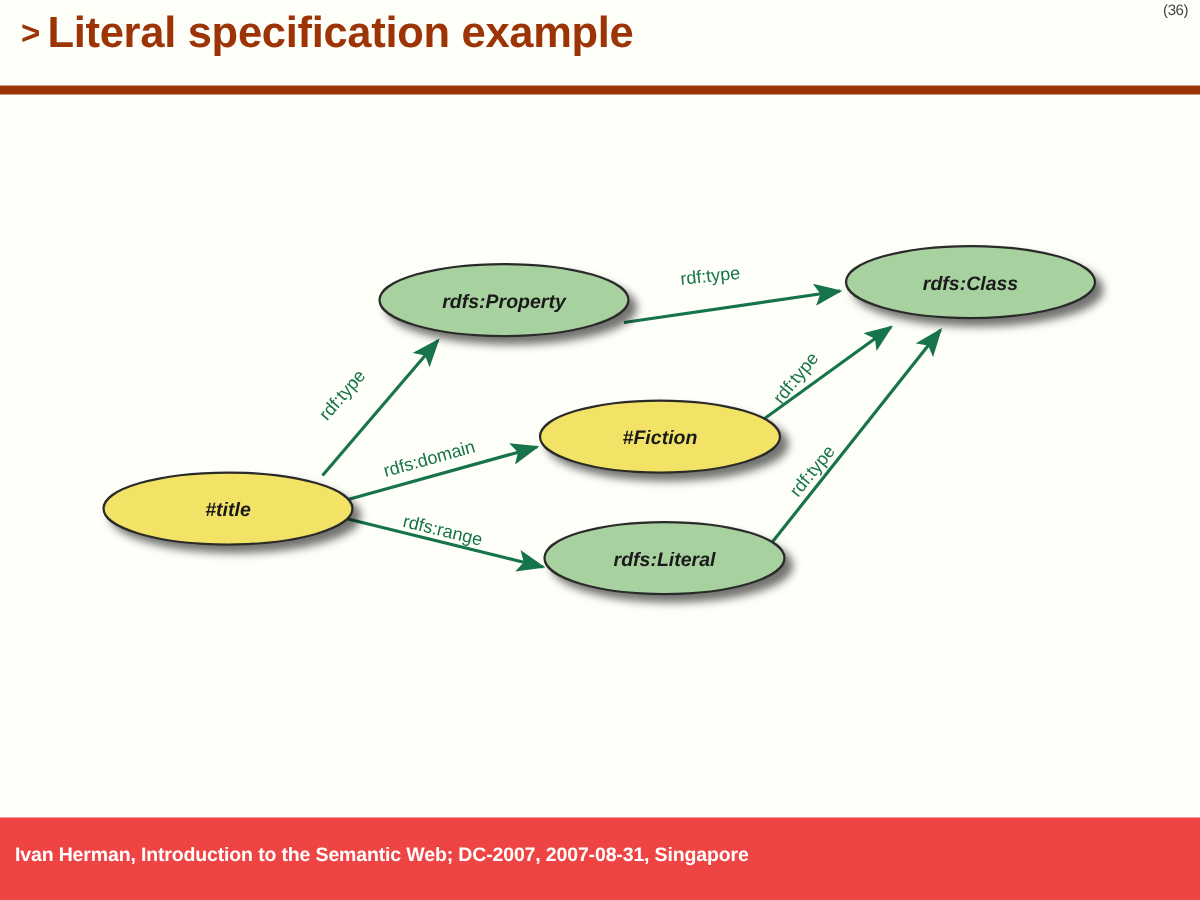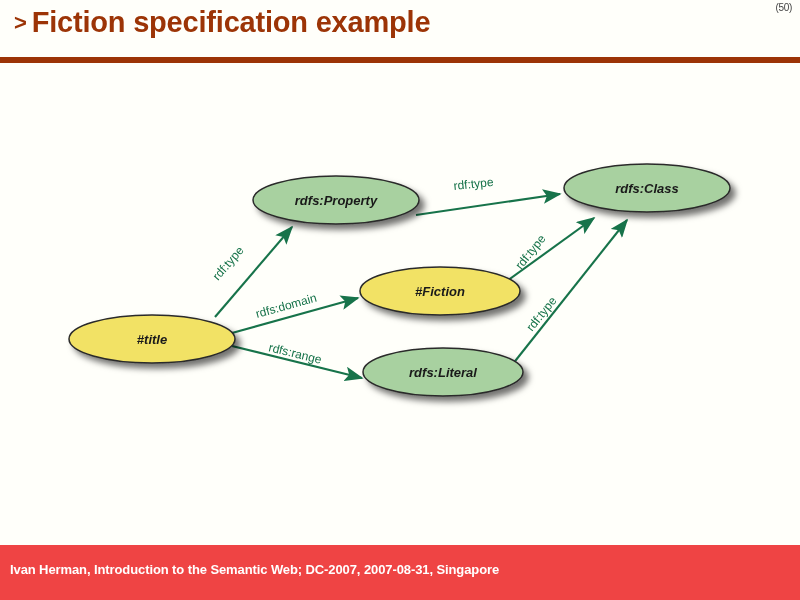--- a/index.html
+++ b/index.html
@@ -103,24 +103,24 @@
     width: 84px;
     height: 40px;
     margin-top: 40px;
   }
 </style>
 </head>
 <body>
 
 <div class="slide">
 
-  <div class="page-number">(50)</div>
+  <div class="page-number">(36)</div>
 
   <div class="slide-title">
-    <span class="bullet">&gt;</span><span>Fiction specification example</span>
+    <span class="bullet">&gt;</span><span>Literal specification example</span>
   </div>
 
   <div class="title-rule"></div>
 
   <div class="diagram">
     <svg width="800" height="468" viewBox="0 0 800 468" xmlns="http://www.w3.org/2000/svg">
       <defs>
         <filter id="nodeShadow" x="-30%" y="-40%" width="170%" height="200%">
           <feDropShadow dx="5" dy="5" stdDeviation="3" flood-color="#000000" flood-opacity="0.55"></feDropShadow>
         </filter>

